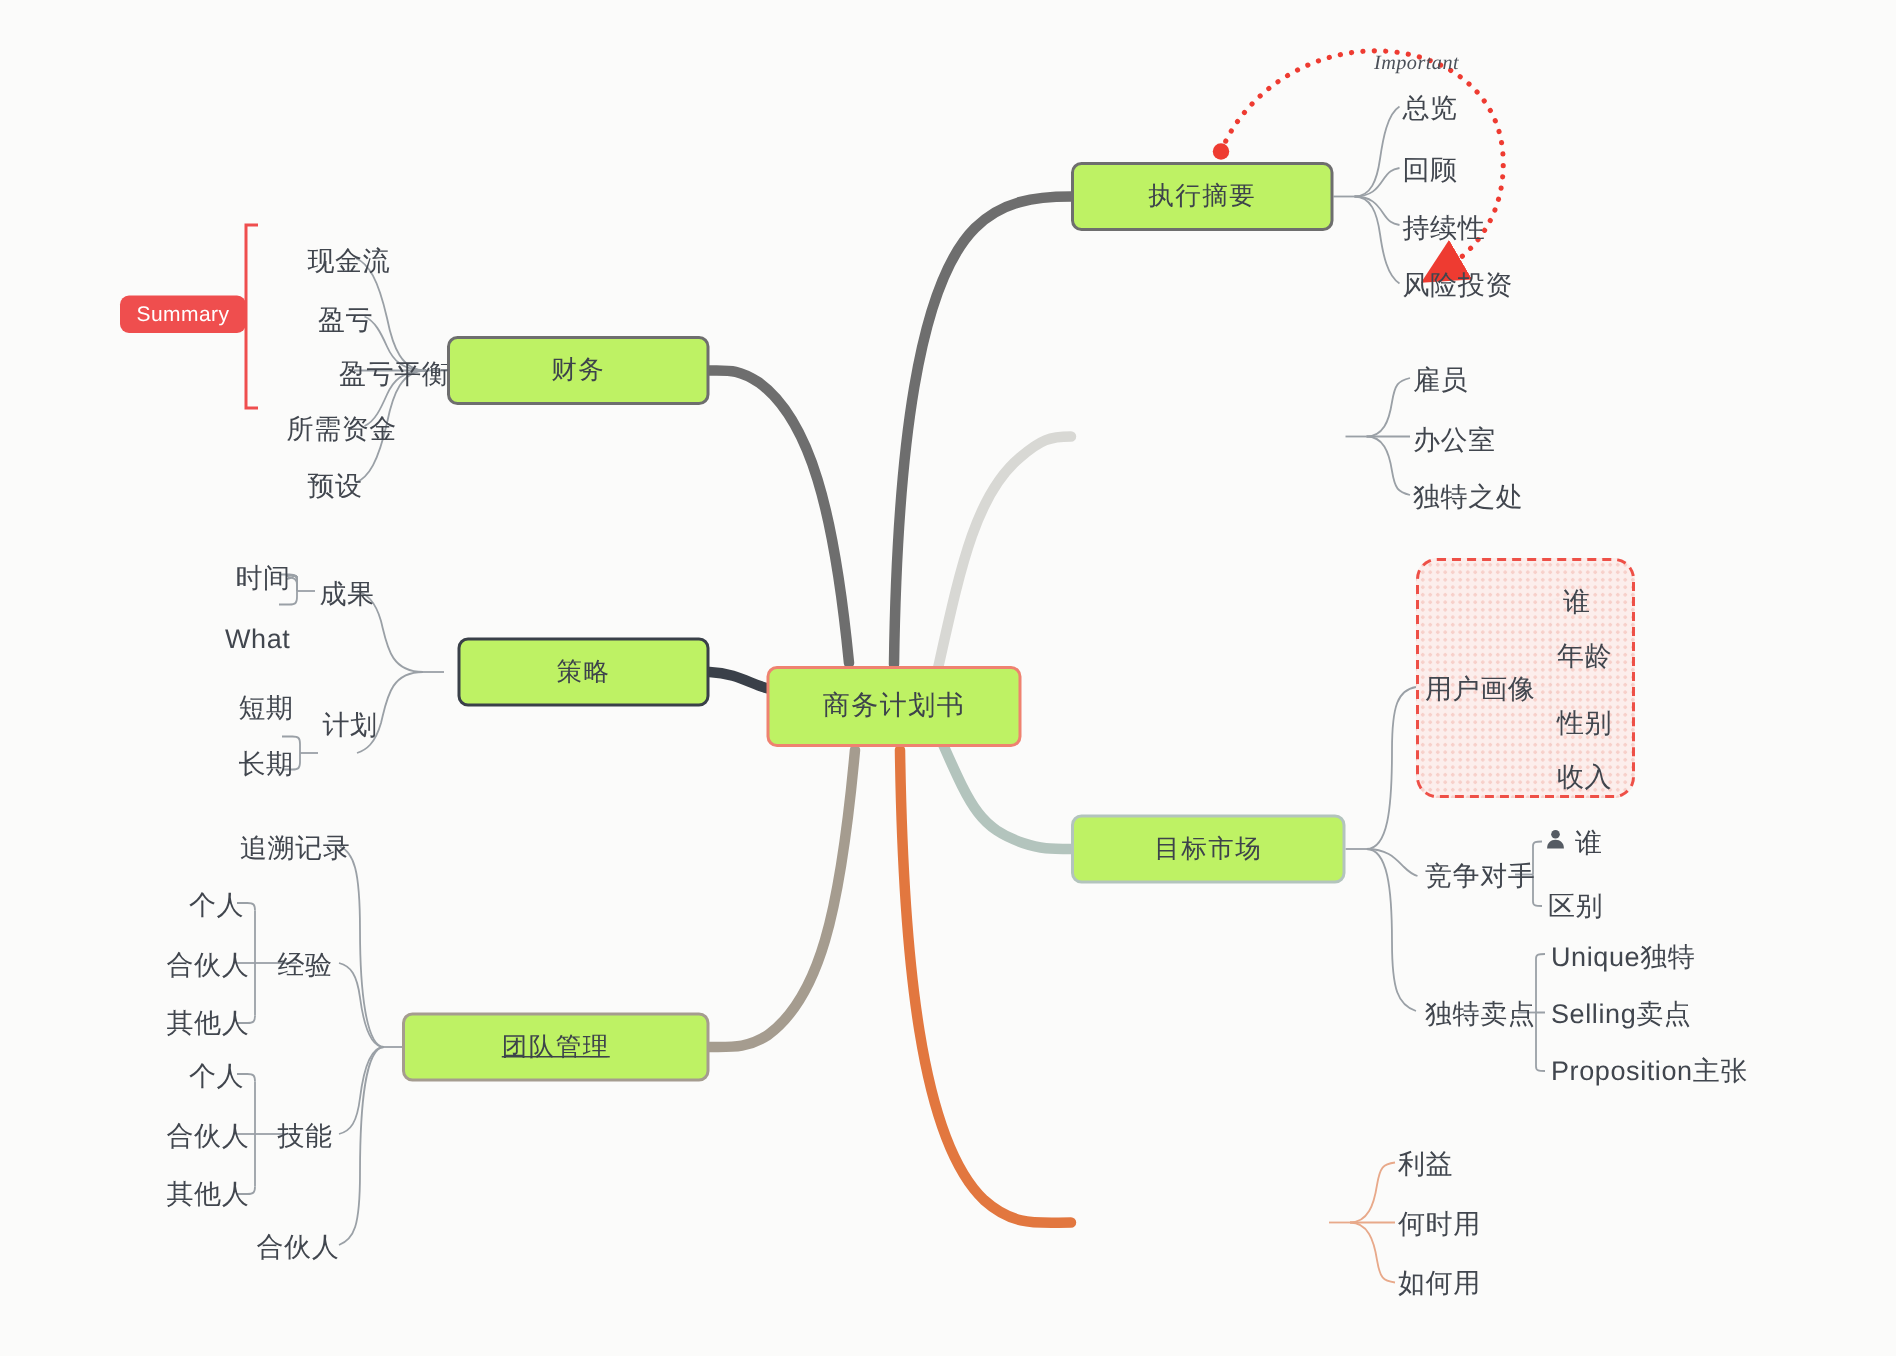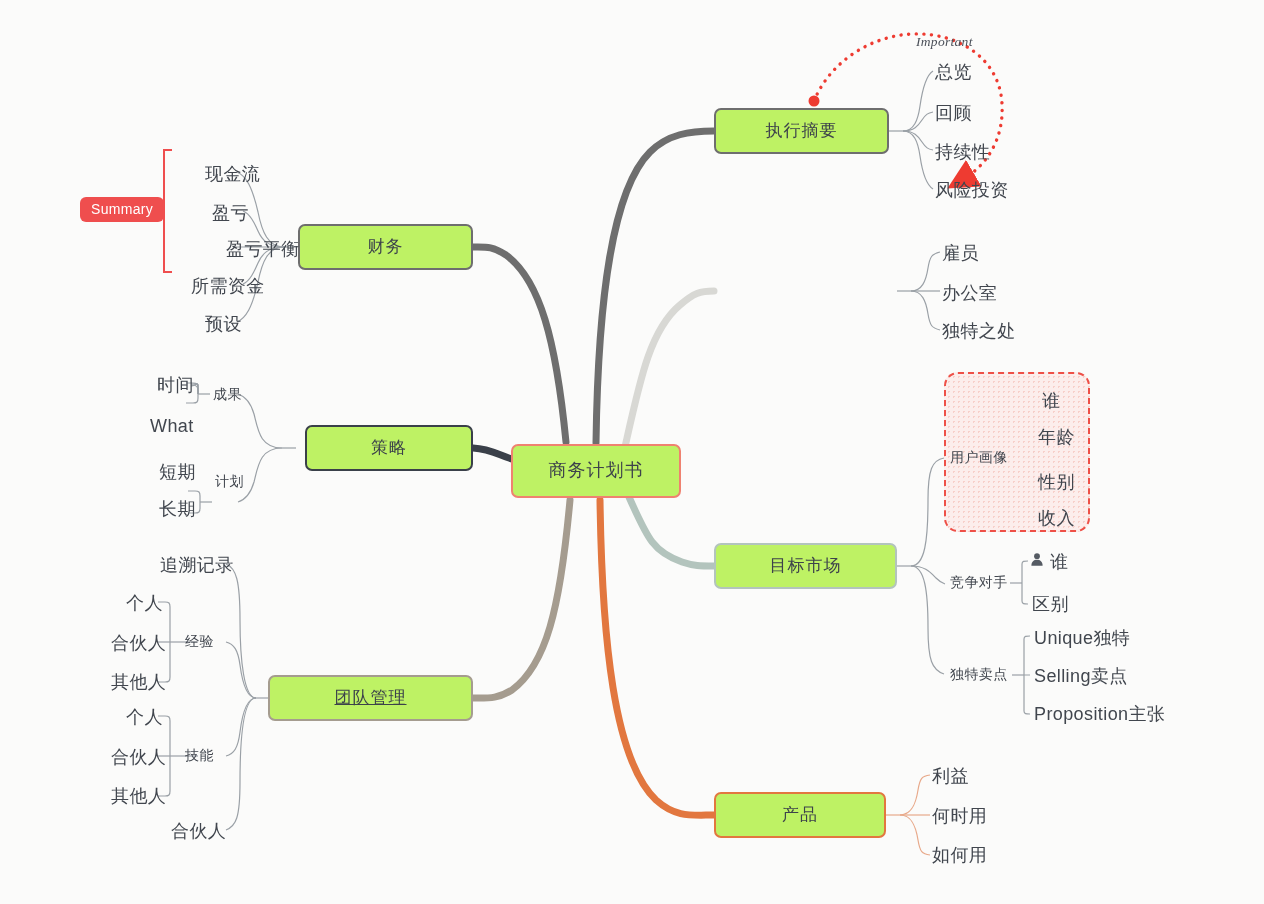--- a/index.html
+++ b/index.html
@@ -56,21 +56,21 @@
   
   .leaf {
     position: absolute;
     font-size: 18px;
     color: #41464e;
     white-space: nowrap;
     letter-spacing: 0.4px;
     line-height: 1;
   }
   .leaf.mid {
-    font-size: 14px;
+    font-size: 18px;
   }
   .leaf.lat {
     font-family: "Liberation Sans", "DejaVu Sans", sans-serif;
   }
   
   .badge-summary {
     position: absolute;
     background: #ef4e4e;
     color: #ffffff;
     font-size: 14px;
@@ -229,23 +229,20 @@
 
   <div class="node main" style="left:714px; top:108px; width:175px; height:46px; border-color:#6e6e6e;">
     <span>执行摘要</span>
   </div>
 
 
   <div class="node main" style="left:714px; top:543px; width:183px; height:46px; border-color:#b3c4bd;">
     <span>目标市场</span>
   </div>
 
-  <div class="node main" style="left:714px; top:792px; width:172px; height:46px; border-color:#e2773f;">
-    <span>产品</span>
-  </div>
 
   <div class="node main" style="left:298px; top:224px; width:175px; height:46px; border-color:#6e6e6e;">
     <span>财务</span>
   </div>
 
   <div class="node main" style="left:305px; top:425px; width:168px; height:46px; border-color:#3a4049;">
     <span>策略</span>
   </div>
 
   <div class="node main" style="left:268px; top:675px; width:205px; height:46px; border-color:#a59c8f;text-decoration:underline;">

